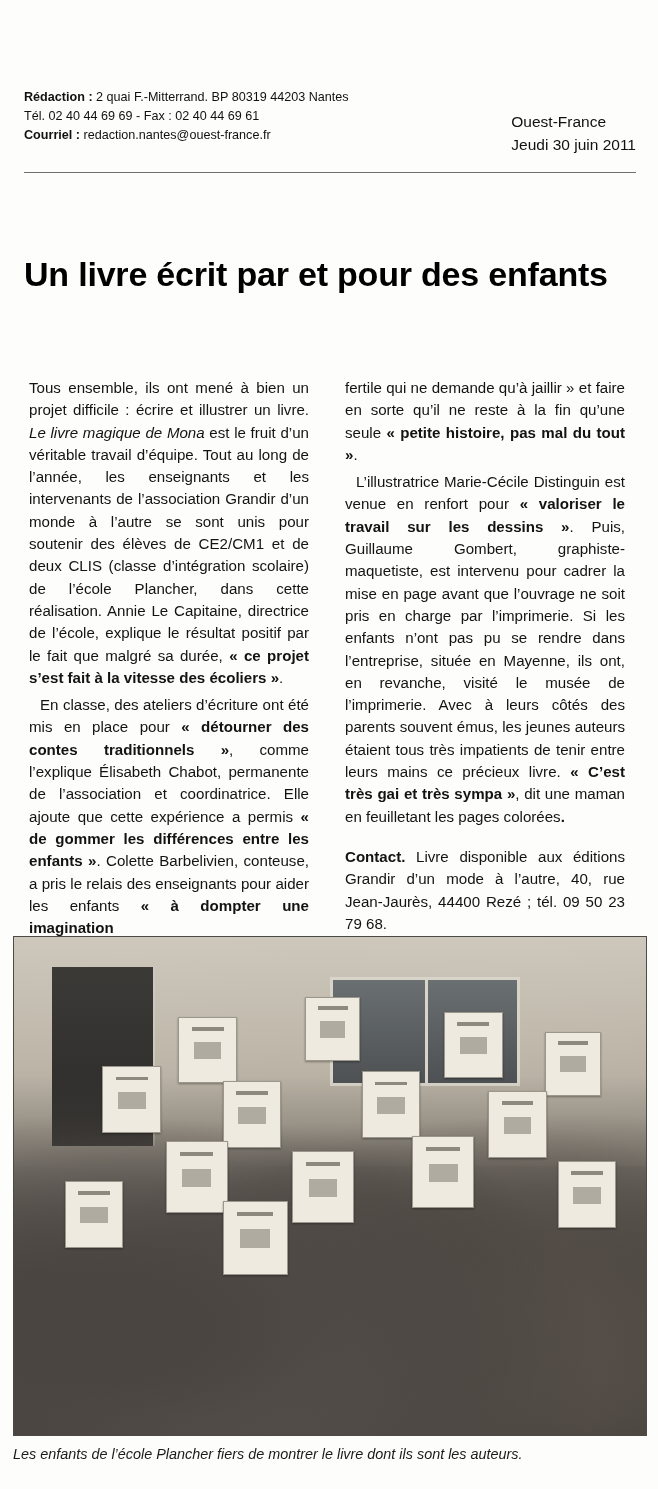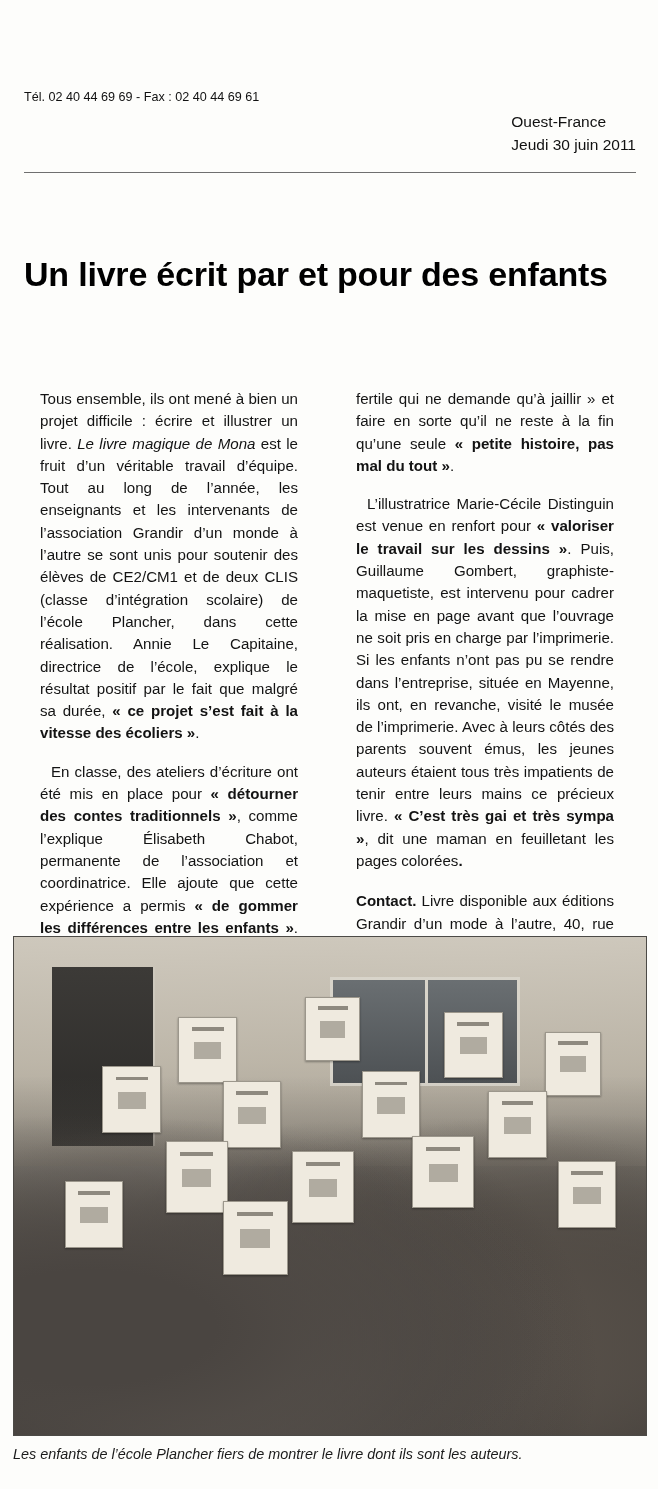--- a/index.html
+++ b/index.html
@@ -85,21 +85,21 @@
     position: absolute;
     top: 372px;
     width: 290px;
     font-size: 15.1px;
     line-height: 22.3px;
     color: #131313;
     text-align: justify;
   }
   .col-left  { left: 24px; }
   .col-right { left: 340px; }
-  .col p { margin: 16px; }
+  .col p { margin: 5px; }
   .col p.indent { text-indent: 11px; }
   .b { font-weight: bold; }
   .i { font-style: italic; }
 
   
   .photo {
     position: absolute;
     left: 13px;
     top: 936px;
     width: 632px;
@@ -198,21 +198,23 @@
     color: #1b1b1b;
   }
 </style>
 </head>
 <body>
 
 <div class="page">
 
   <div class="masthead">
     <div class="mast-left">
+      <div><b>Rédaction :</b><span> 2 quai F.-Mitterrand. BP 80319 44203 Nantes</span></div>
       <div>Tél. 02 40 44 69 69 - Fax : 02 40 44 69 61</div>
+      <div><b>Courriel :</b><span> redaction.nantes@ouest-france.fr</span></div>
     </div>
     <div class="mast-right">
       <div>Ouest-France</div>
       <div>Jeudi 30 juin 2011</div>
     </div>
   </div>
   <div class="rule"></div>
 
   <div class="headline">Un livre écrit par et pour des enfants</div>
 

